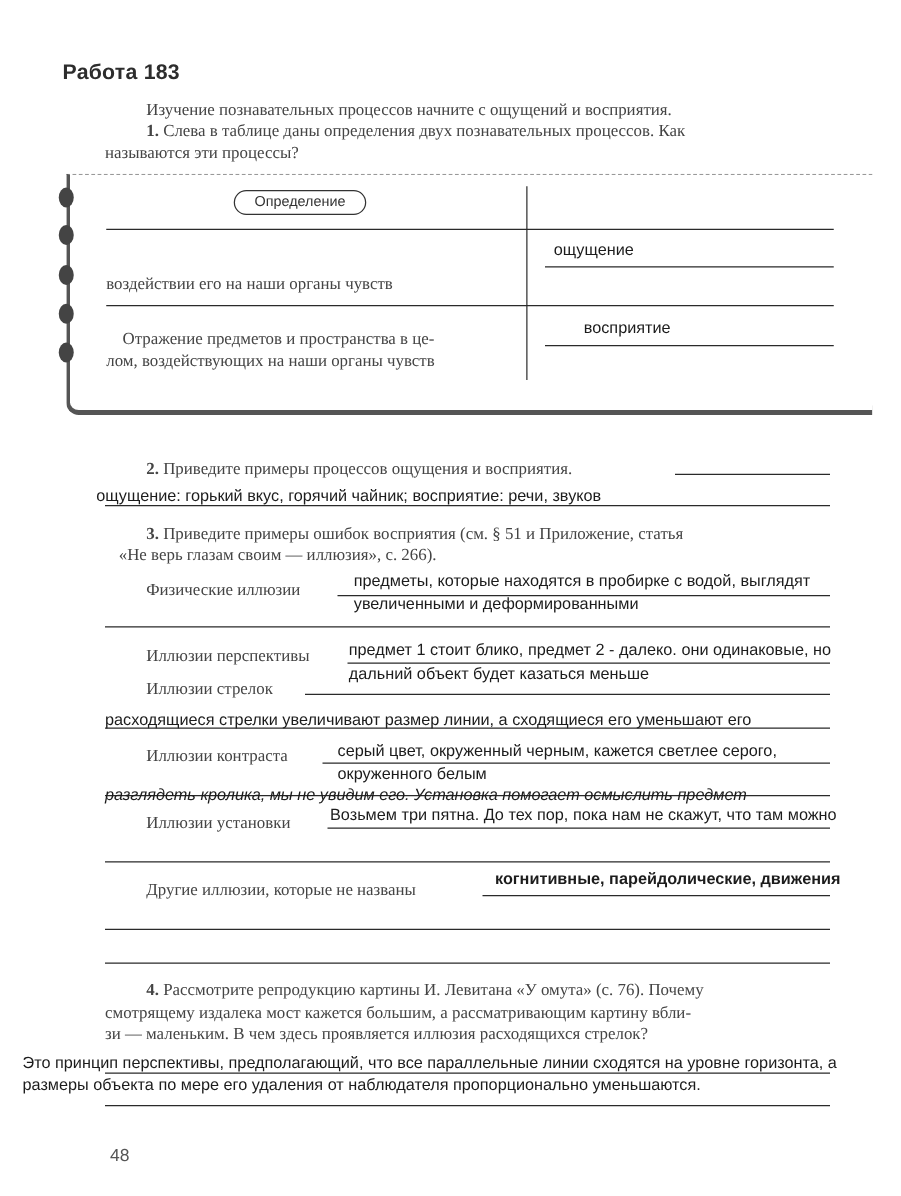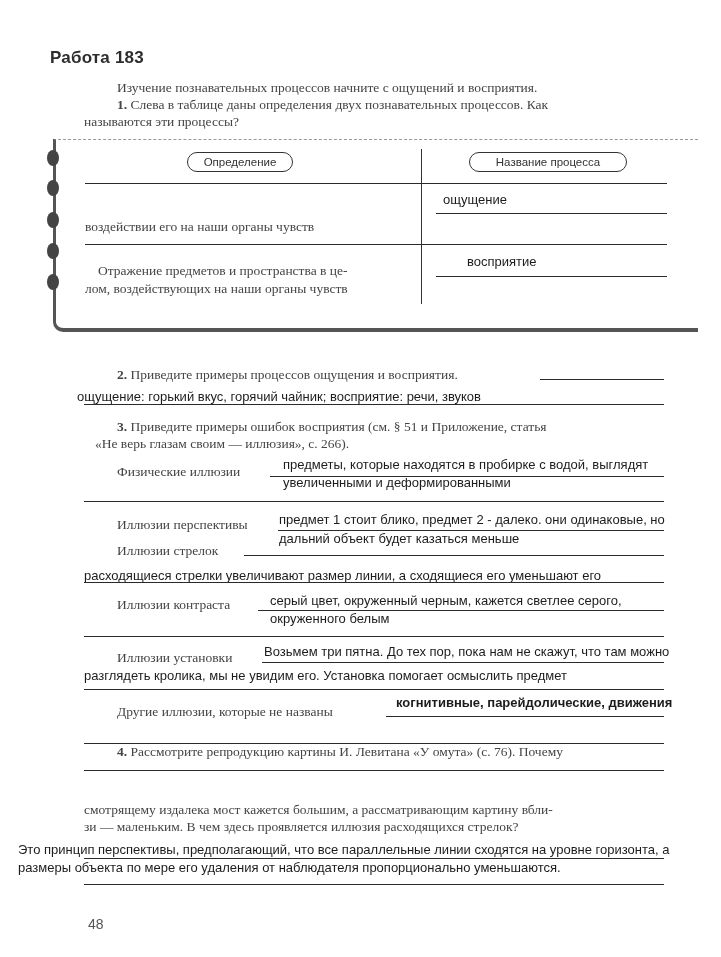--- a/index.html
+++ b/index.html
@@ -39,21 +39,20 @@
 <div class="abs serif" style="left:84px; top:114px;">называются эти процессы?</div>
 
 <div id="card">
   <div class="ring" style="top:10px;"></div>
   <div class="ring" style="top:40px;"></div>
   <div class="ring" style="top:72px;"></div>
   <div class="ring" style="top:103px;"></div>
   <div class="ring" style="top:134px;"></div>
 
   <div class="pill" style="left:131px; top:12px; width:106px;">Определение</div>
-  <div class="pill" style="left:413px; top:12px; width:158px;">Название процесса</div>
 
   <div id="col-divider"></div>
 
   <div class="line" style="left:29px; top:43px; width:582px;"></div>
 
   <div class="abs serif" style="left:29px; top:79px;">воздействии его на наши органы чувств</div>
   <div class="abs hand" style="left:387px; top:52px;">ощущение</div>
   <div class="line" style="left:380px; top:73px; width:231px;"></div>
   <div class="line" style="left:29px; top:104px; width:582px;"></div>
 
@@ -95,30 +94,30 @@
 
 <div class="abs serif" style="left:117px; top:597px;">Иллюзии контраста</div>
 <div class="abs hand" style="left:270px; top:593px;">серый цвет, окруженный черным, кажется светлее серого,</div>
 <div class="line" style="left:258px; top:610px; width:406px;"></div>
 <div class="abs hand" style="left:270px; top:611px;">окруженного белым</div>
 <div class="line" style="left:84px; top:636px; width:580px;"></div>
 
 <div class="abs serif" style="left:117px; top:650px;">Иллюзии установки</div>
 <div class="abs hand" style="left:264px; top:644px;">Возьмем три пятна. До тех пор, пока нам не скажут, что там можно</div>
 <div class="line" style="left:262px; top:662px; width:402px;"></div>
-<div class="abs hand" style="left:84px; top:668px;">разглядеть кролика, мы не увидим его. Установка помогает осмыслить предмет</div>
+<div class="abs hand" style="left:84px; top:628px;font-style:italic;">разглядеть кролика, мы не увидим его. Установка помогает осмыслить предмет</div>
 <div class="line" style="left:84px; top:689px; width:580px;"></div>
 
 <div class="abs serif" style="left:117px; top:704px;">Другие иллюзии, которые не названы</div>
 <div class="abs hand" style="left:396px; top:695px;font-weight:bold;">когнитивные, парейдолические, движения</div>
 <div class="line" style="left:386px; top:716px; width:278px;"></div>
 <div class="line" style="left:84px; top:743px; width:580px;"></div>
 <div class="line" style="left:84px; top:770px; width:580px;"></div>
 
-<div class="abs serif" style="left:117px; top:744px;">
+<div class="abs serif" style="left:117px; top:784px;">
   <span class="bold">4.</span>
   <span>Рассмотрите репродукцию картины И. Левитана «У омута» (с. 76). Почему</span>
 </div>
 <div class="abs serif" style="left:84px; top:802px;">смотрящему издалека мост кажется большим, а рассматривающим картину вбли-</div>
 <div class="abs serif" style="left:84px; top:819px;">зи — маленьким. В чем здесь проявляется иллюзия расходящихся стрелок?</div>
 <div class="abs hand" style="left:18px; top:842px;">Это принцип перспективы, предполагающий, что все параллельные линии сходятся на уровне горизонта, а</div>
 <div class="line" style="left:84px; top:858px; width:580px;"></div>
 <div class="abs hand" style="left:18px; top:860px;">размеры объекта по мере его удаления от наблюдателя пропорционально уменьшаются.</div>
 <div class="line" style="left:84px; top:884px; width:580px;"></div>
 

